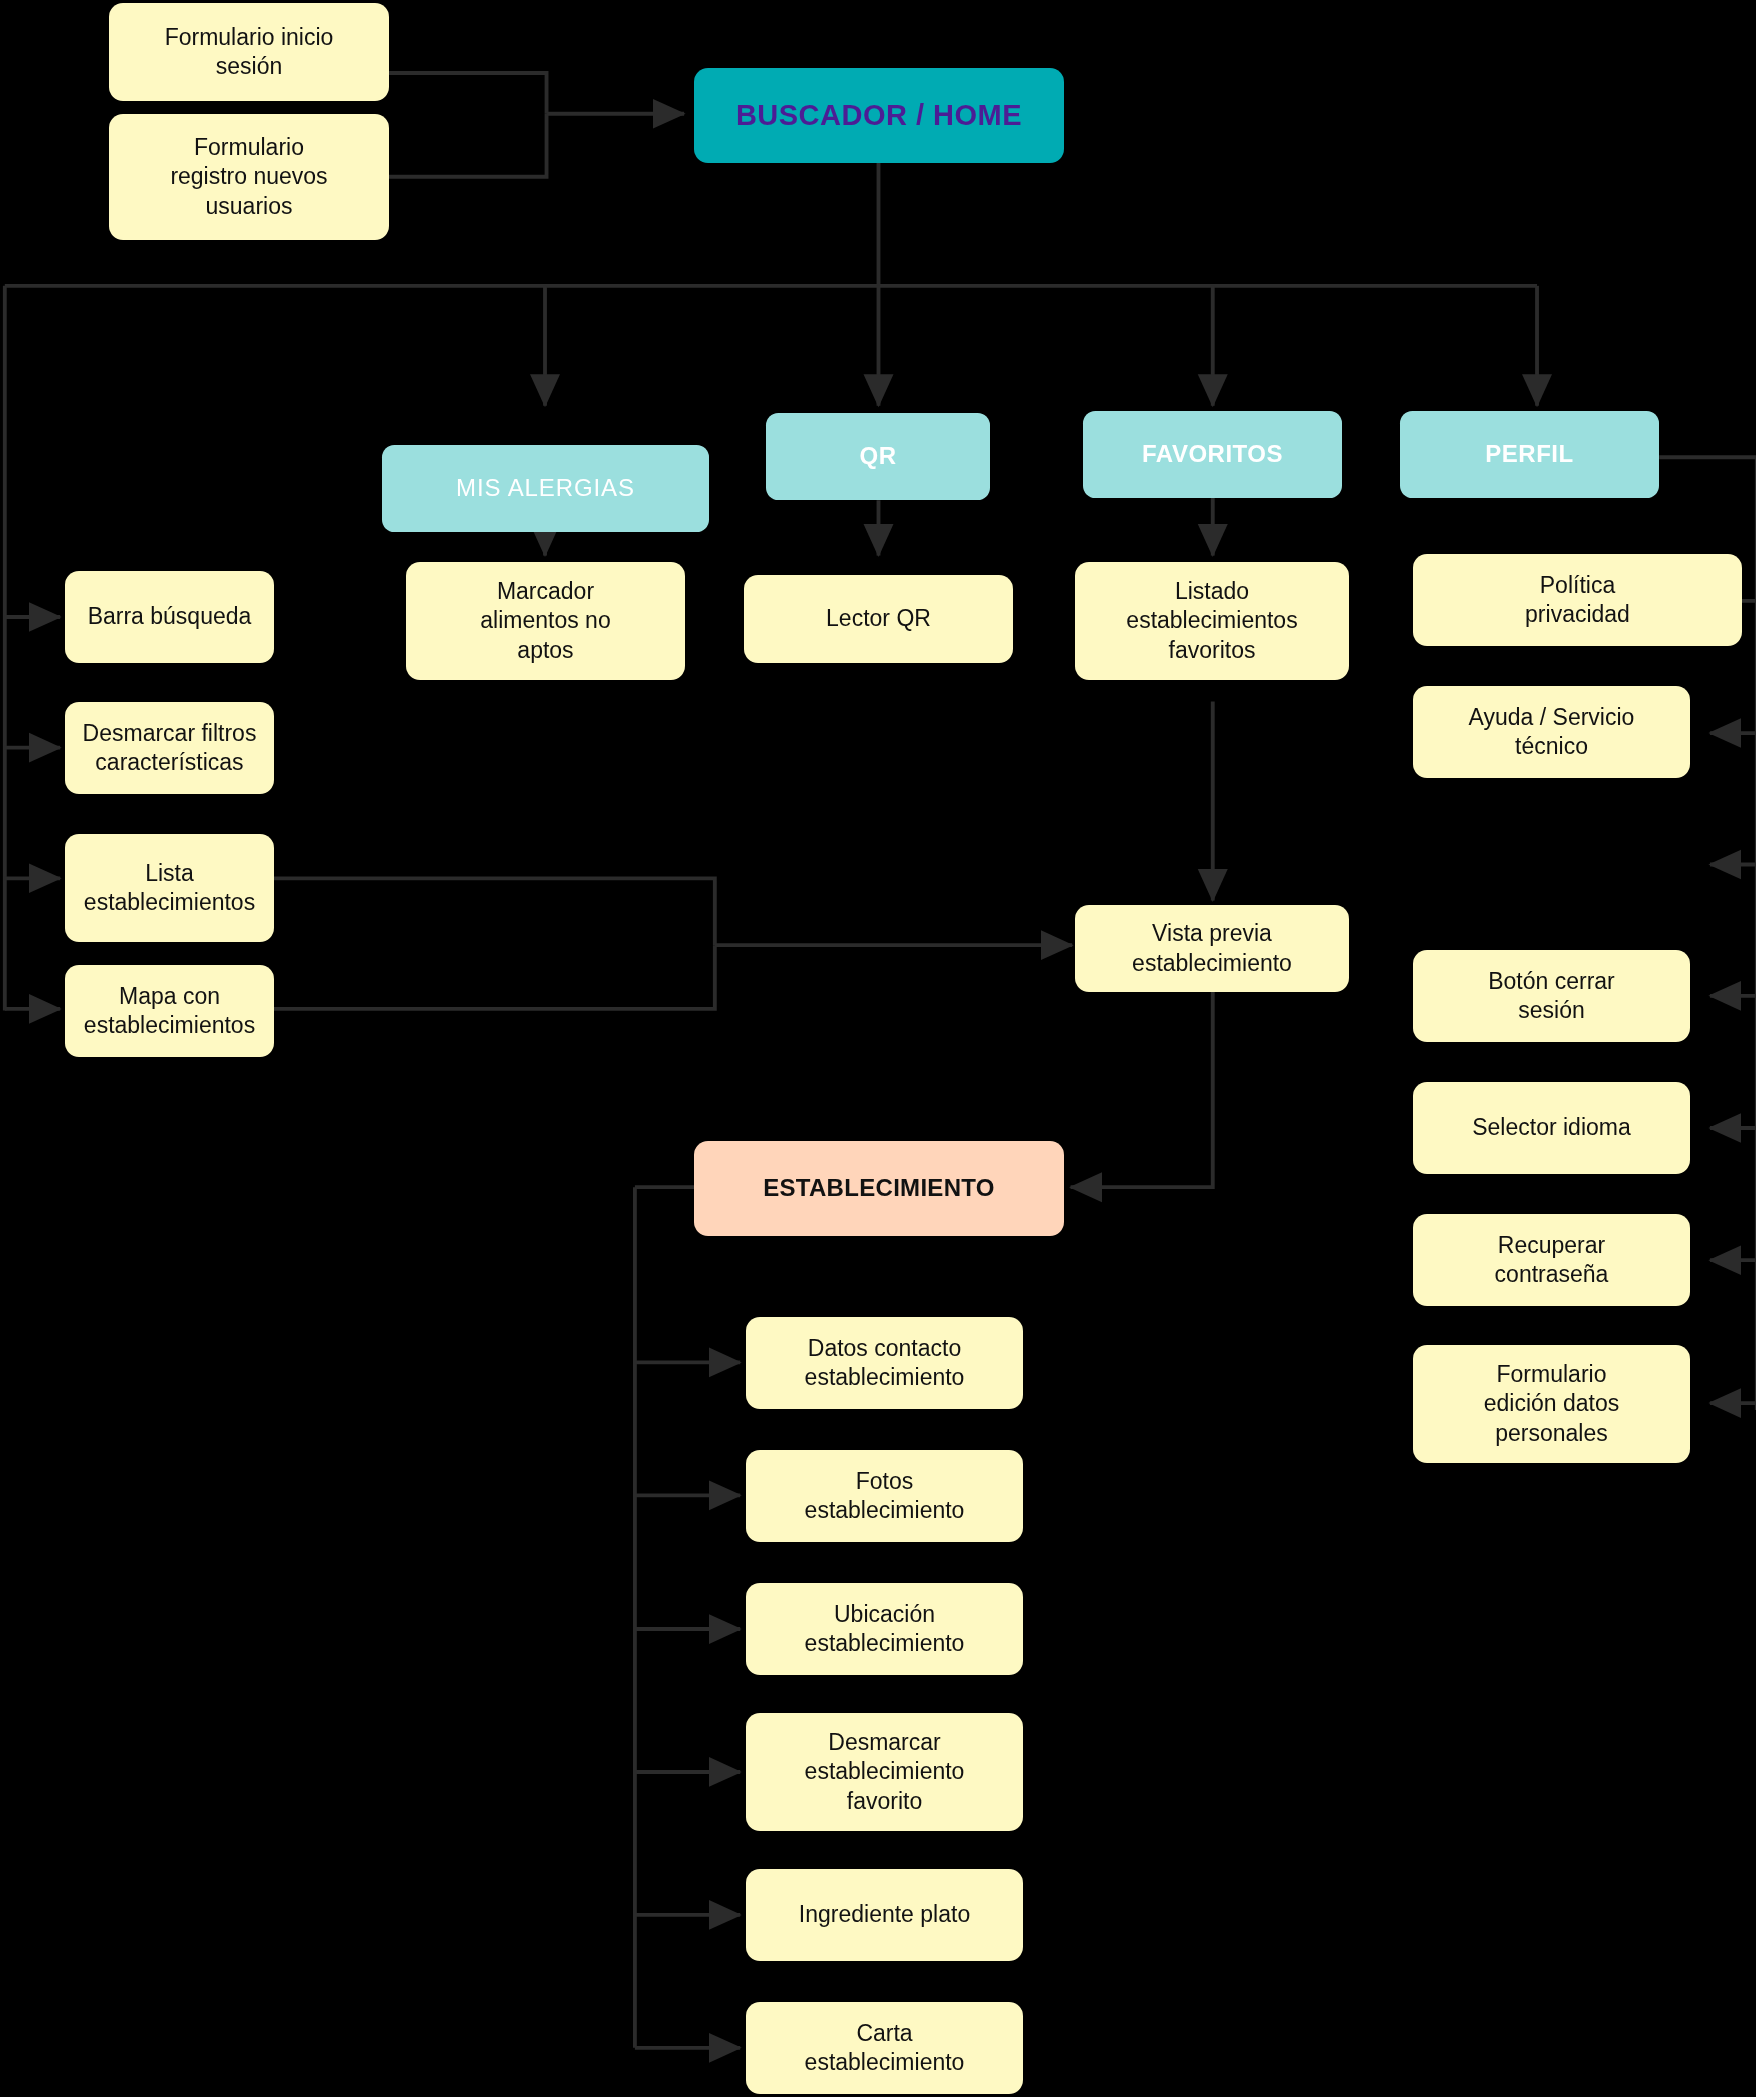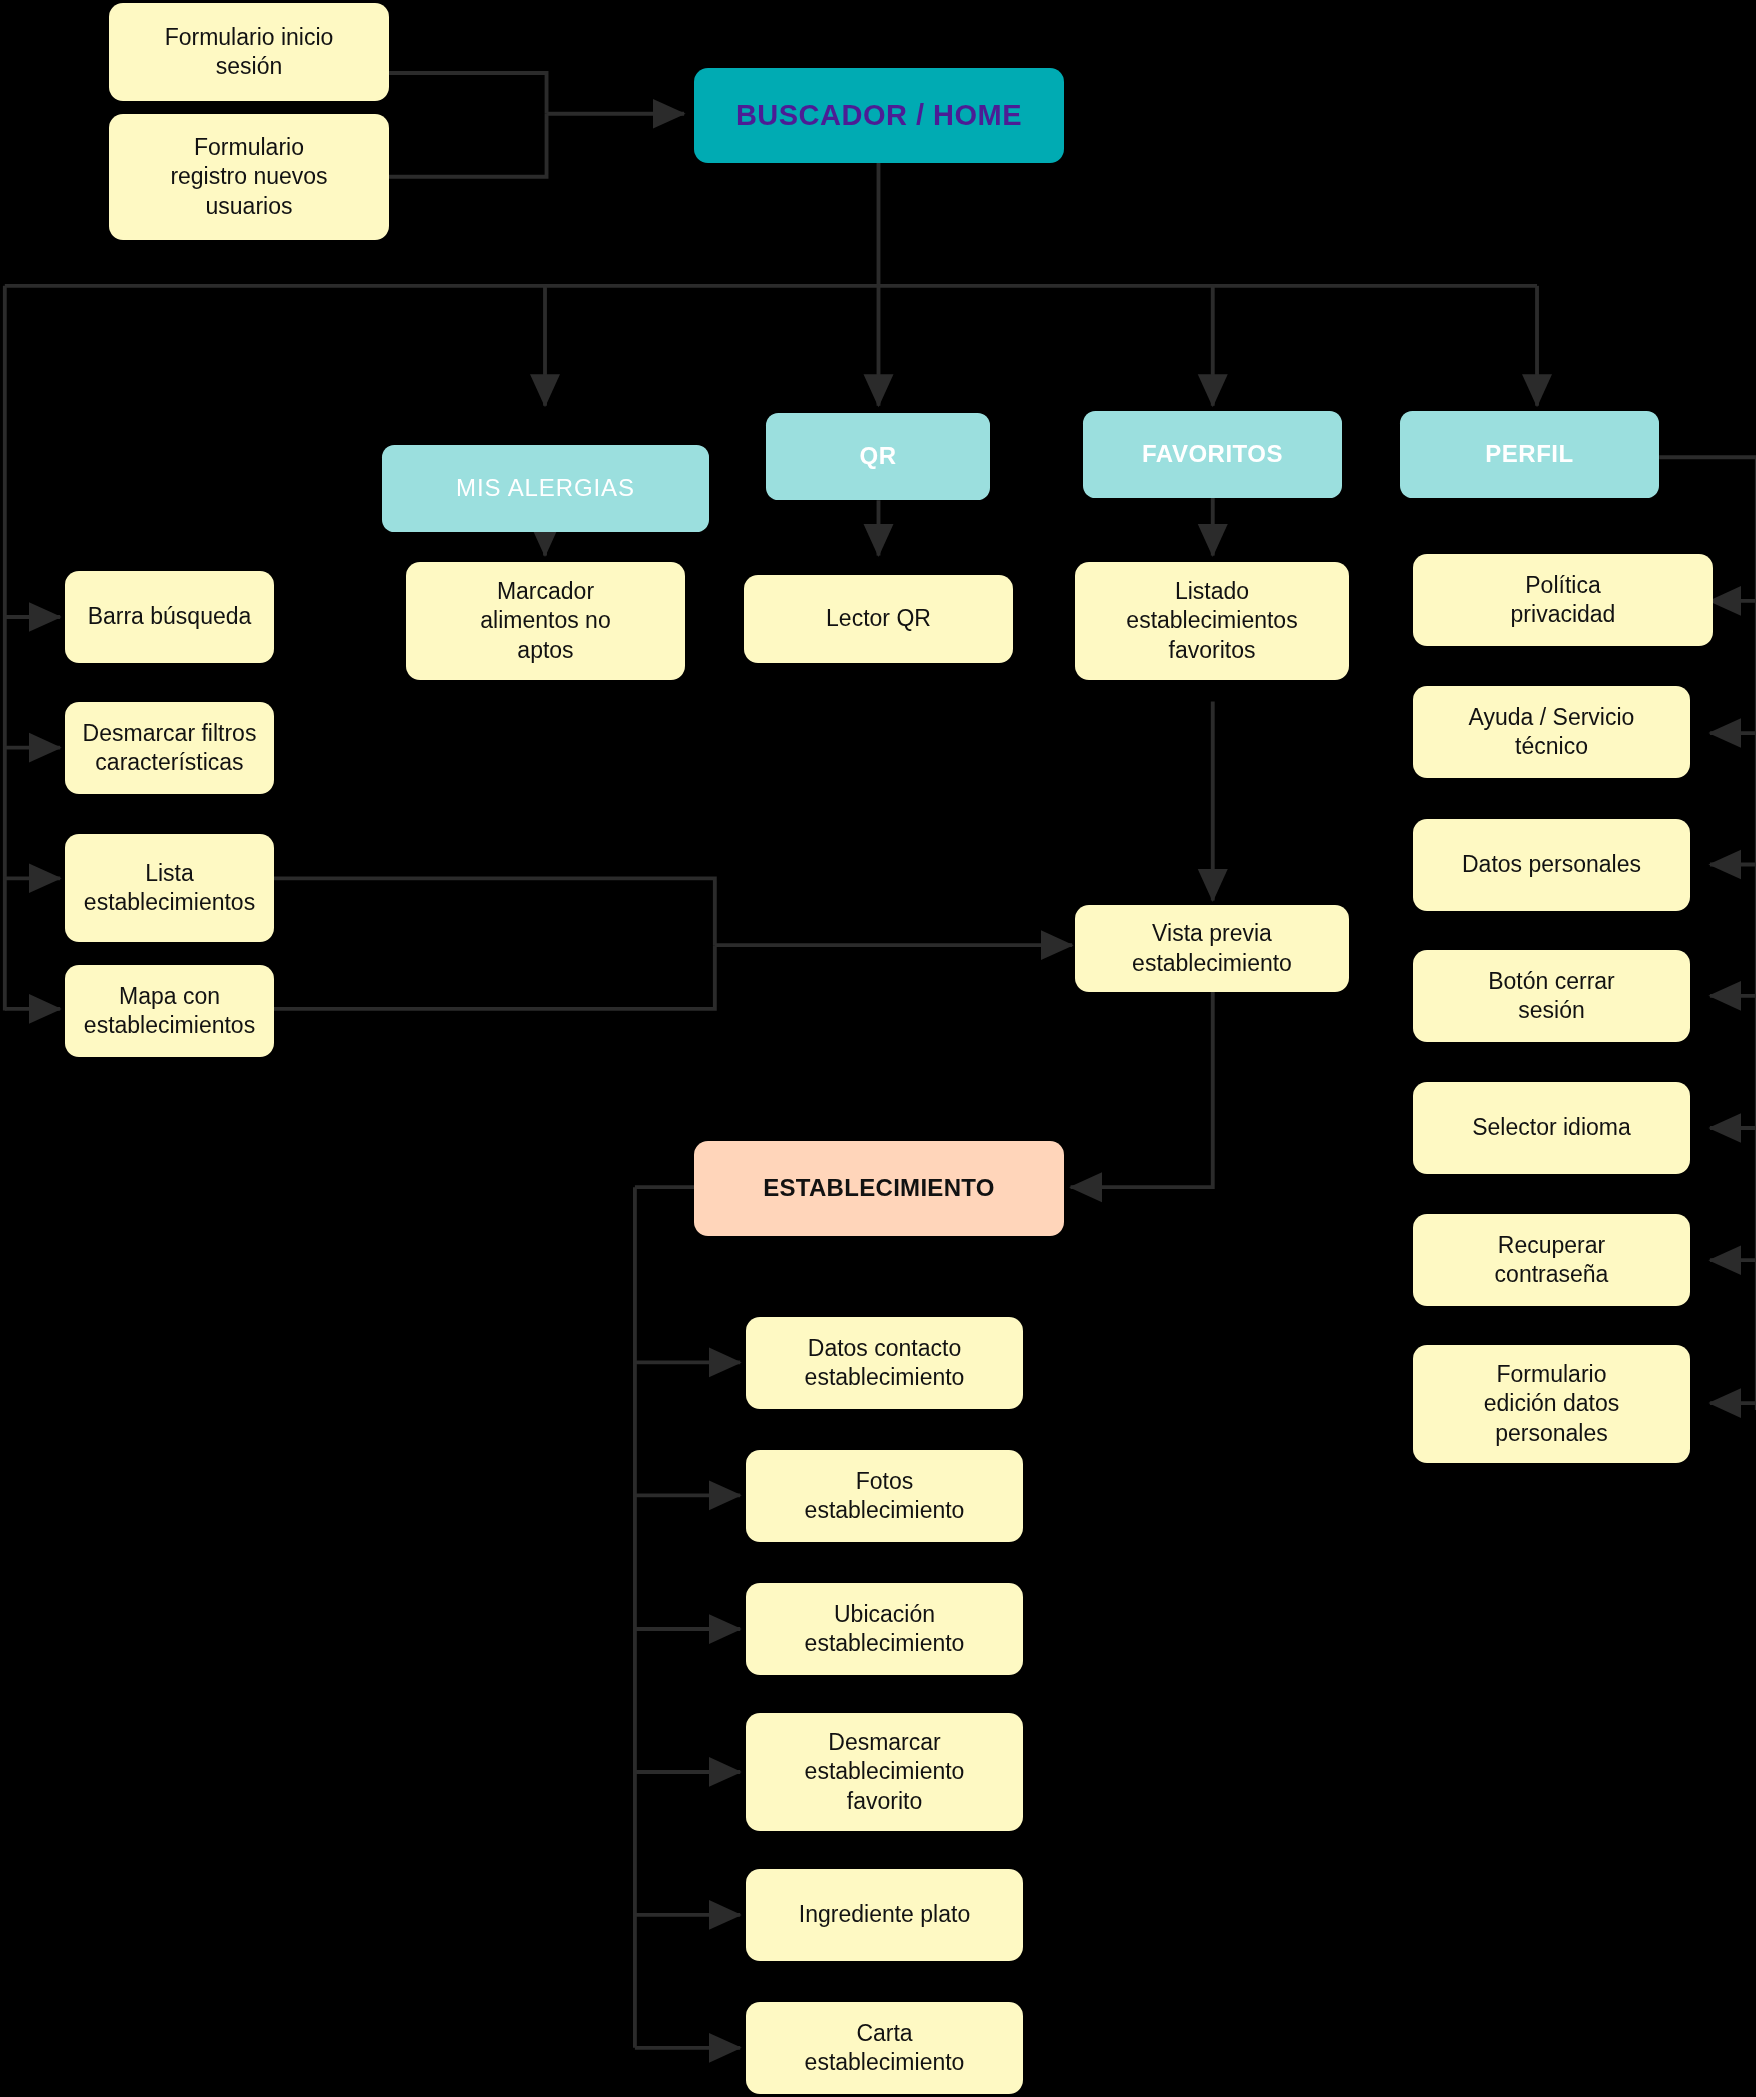--- a/index.html
+++ b/index.html
@@ -175,27 +175,26 @@
 
   <div class="node plain" style="left:744px; top:575px; width:269px; height:88px;">Lector QR</div>
 
   <div class="node plain" style="left:1075px; top:562px; width:274px; height:118px;">Listado
 establecimientos
 favoritos</div>
 
   <div class="node plain" style="left:1075px; top:905px; width:274px; height:87px;">Vista previa
 establecimiento</div>
 
-  <div class="node plain" style="left:1413px; top:554px; width:300px; height:92px;">Política
+  <div class="node plain" style="left:1413px; top:554px; width:329px; height:92px;">Política
 privacidad</div>
 
   <div class="node plain" style="left:1413px; top:686px; width:277px; height:92px;">Ayuda / Servicio
 técnico</div>
 
-  <div class="node plain" style="left:1413px; top:819px; width:277px; height:92px;">Datos personales</div>
 
   <div class="node plain" style="left:1413px; top:950px; width:277px; height:92px;">Botón cerrar
 sesión</div>
 
   <div class="node plain" style="left:1413px; top:1082px; width:277px; height:92px;">Selector idioma</div>
 
   <div class="node plain" style="left:1413px; top:1214px; width:277px; height:92px;">Recuperar
 contraseña</div>
 
   <div class="node plain" style="left:1413px; top:1345px; width:277px; height:118px;">Formulario

